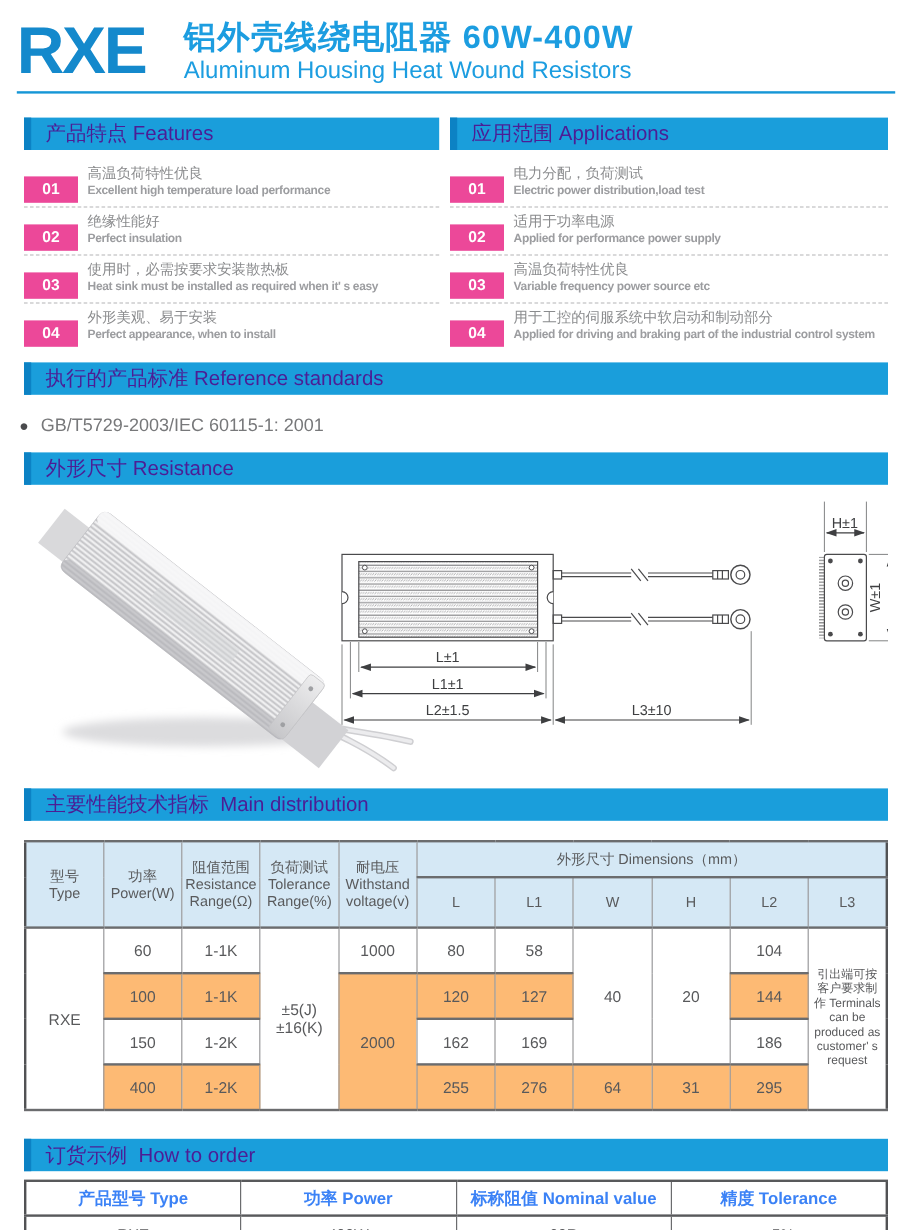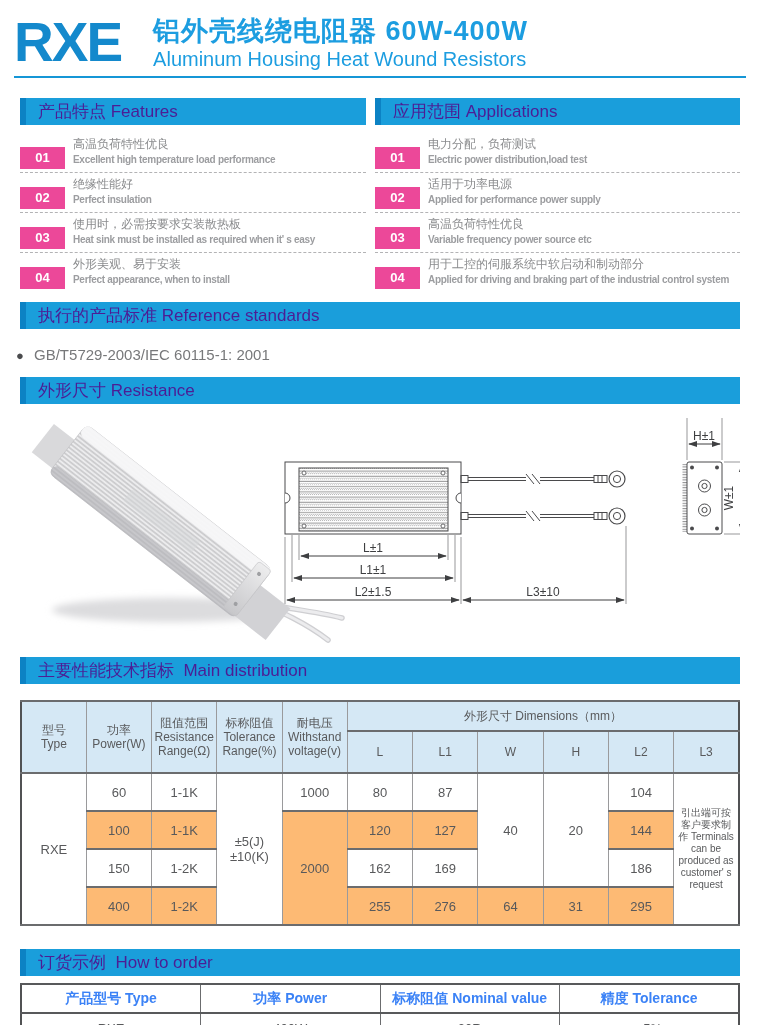--- a/index.html
+++ b/index.html
@@ -296,21 +296,21 @@
       </colgroup>
       <thead>
         <tr class="hrow1">
           <th rowspan="2">型号
 Type</th>
           <th rowspan="2">功率
 Power(W)</th>
           <th rowspan="2">阻值范围
 Resistance
 Range(Ω)</th>
-          <th rowspan="2">标称阻值
+          <th rowspan="2">负荷测试
 Tolerance
 Range(%)</th>
           <th rowspan="2">耐电压
 Withstand
 voltage(v)</th>
           <th colspan="6">外形尺寸 Dimensions（mm）</th>
         </tr>
         <tr class="hrow2">
           <th>L</th>
           <th>L1</th>
@@ -319,24 +319,24 @@
           <th>L2</th>
           <th>L3</th>
         </tr>
       </thead>
       <tbody>
         <tr>
           <td rowspan="4">RXE</td>
           <td>60</td>
           <td>1-1K</td>
           <td rowspan="4" class="pre">±5(J)
-±10(K)</td>
+±16(K)</td>
           <td>1000</td>
           <td>80</td>
-          <td>87</td>
+          <td>58</td>
           <td rowspan="3">40</td>
           <td rowspan="3">20</td>
           <td>104</td>
           <td rowspan="4" class="note">引出端可按 客户要求制 作 Terminals can be produced as customer' s request</td>
         </tr>
         <tr>
           <td class="alt">100</td>
           <td class="alt">1-1K</td>
           <td rowspan="3" class="alt">2000</td>
           <td class="alt">120</td>

